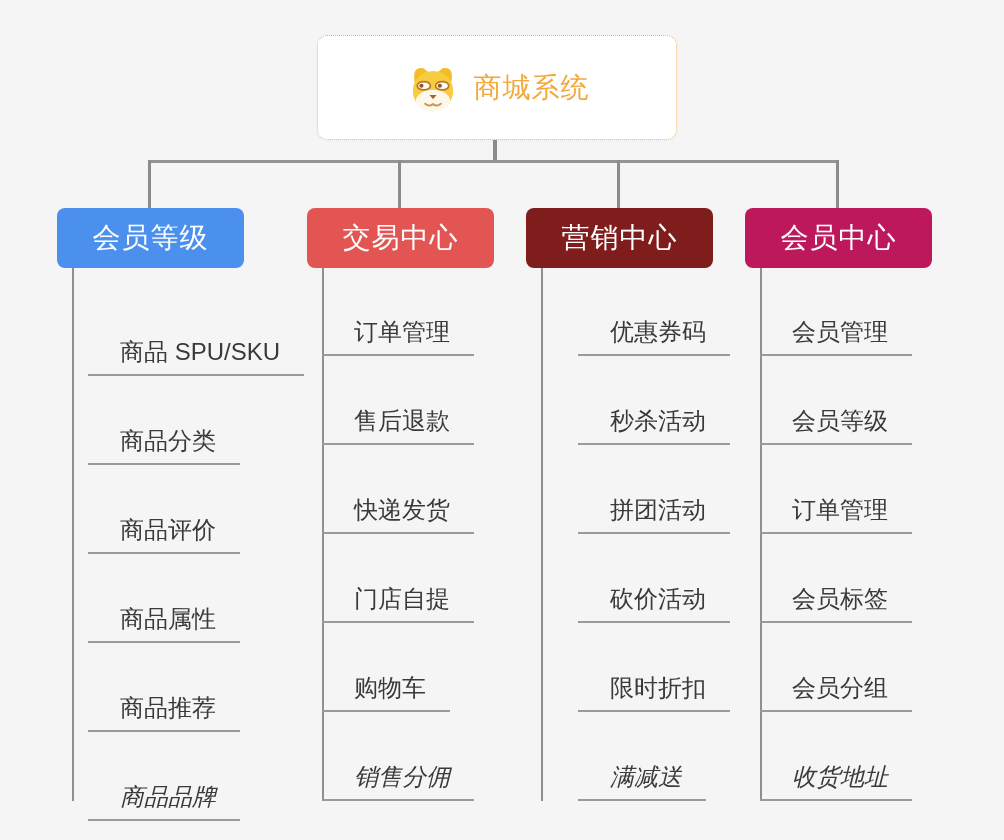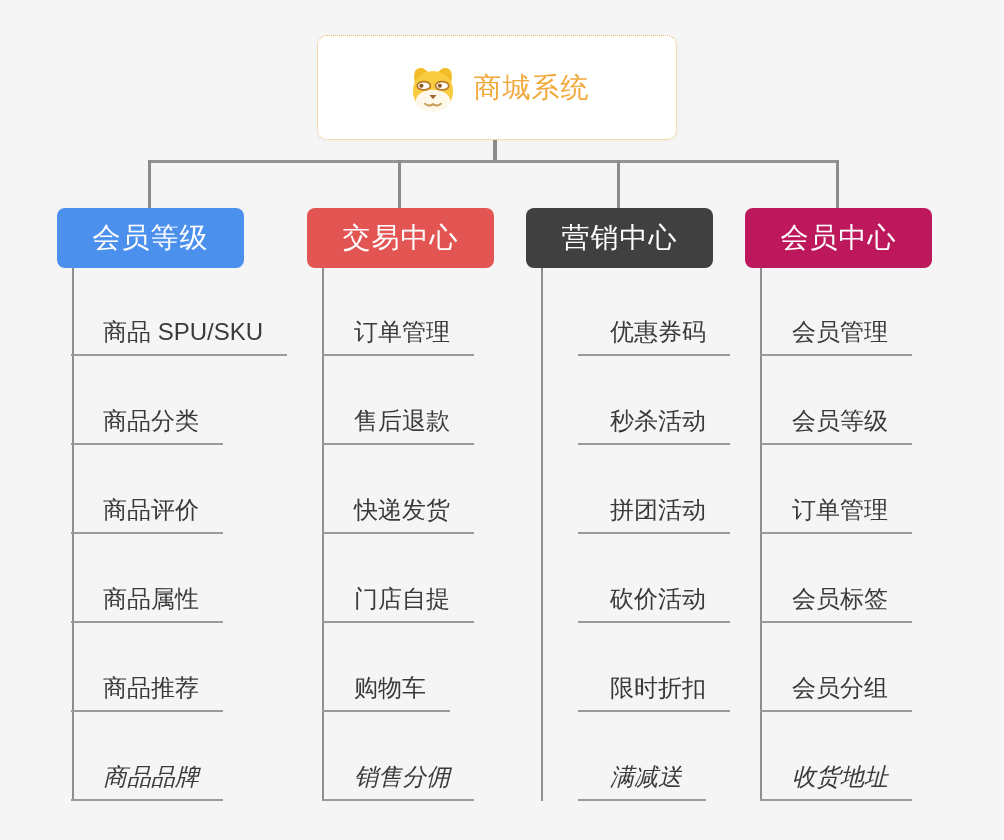--- a/index.html
+++ b/index.html
@@ -68,21 +68,21 @@
     position:absolute;
     display:inline-block;
     font-size:24px;
     line-height:1.2;
     color:#3a3a3a;
     padding:0 24px 7px 32px;
     border-bottom:2px solid #9a9a9a;
     white-space:nowrap;
     cursor:pointer;
   }
-  .c0 { left:71px; }  .c1 { left:322px; }
+  .c0 { left:88px;margin-top:20px; }  .c1 { left:322px; }
   .c2 { left:541px;margin-left:37px; } .c3 { left:760px; }
   .r0 { top:318px; } .r1 { top:407px; } .r2 { top:496px; }
   .r3 { top:585px; } .r4 { top:674px; } .r5 { top:763px;font-style:italic; }
 </style>
 </head>
 <body>
 
 <div class="canvas">
 
   <div class="line root-stem"></div>
@@ -107,21 +107,21 @@
       <circle cx="18.8" cy="28" r="2.4" fill="#8c5a1e"></circle>
       <circle cx="39.8" cy="28" r="2.4" fill="#8c5a1e"></circle>
       <path d="M28 38.5 L36 38.5 L32 43.5 Z" fill="#a4662c"></path>
       <path d="M23 48.5 Q27.5 52.5 32 49 Q36.5 52.5 41 48.5" stroke="#c79a52" stroke-width="2.2" fill="none" stroke-linecap="round"></path>
     </svg>
     <span class="root-title">商城系统</span>
   </div>
 
   <div class="branch b0" style="background: rgb(76, 144, 238);">会员等级</div>
   <div class="branch b1" style="background: rgb(226, 85, 82);">交易中心</div>
-  <div class="branch b2" style="background: #404040;">营销中心</div>
+  <div class="branch b2" style="background: #7f1d1d;">营销中心</div>
   <div class="branch b3" style="background: #be185d;">会员中心</div>
 
   <div class="leaf c0 r0">商品 SPU/SKU</div>
   <div class="leaf c0 r1">商品分类</div>
   <div class="leaf c0 r2">商品评价</div>
   <div class="leaf c0 r3">商品属性</div>
   <div class="leaf c0 r4">商品推荐</div>
   <div class="leaf c0 r5">商品品牌</div>
 
   <div class="leaf c1 r0">订单管理</div>

